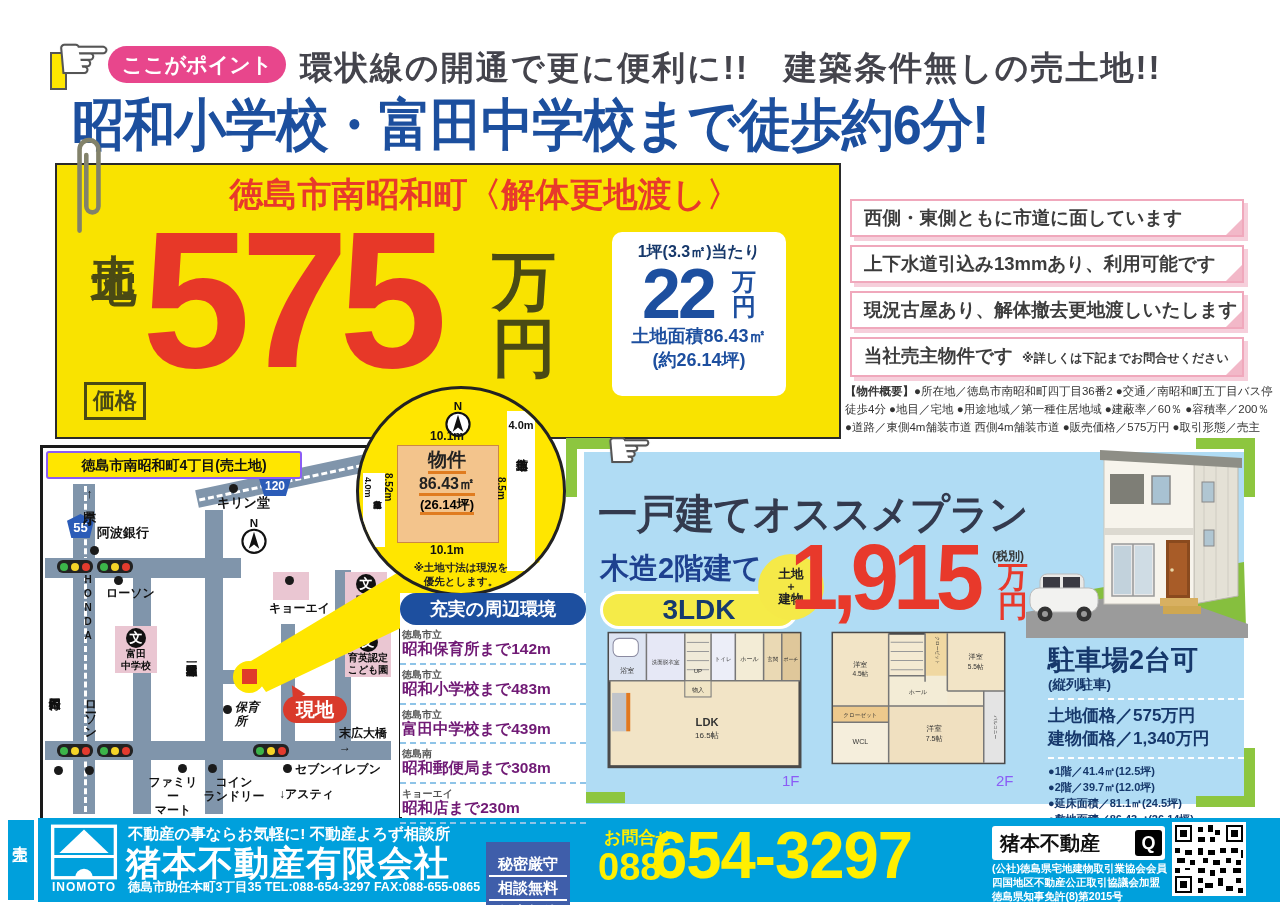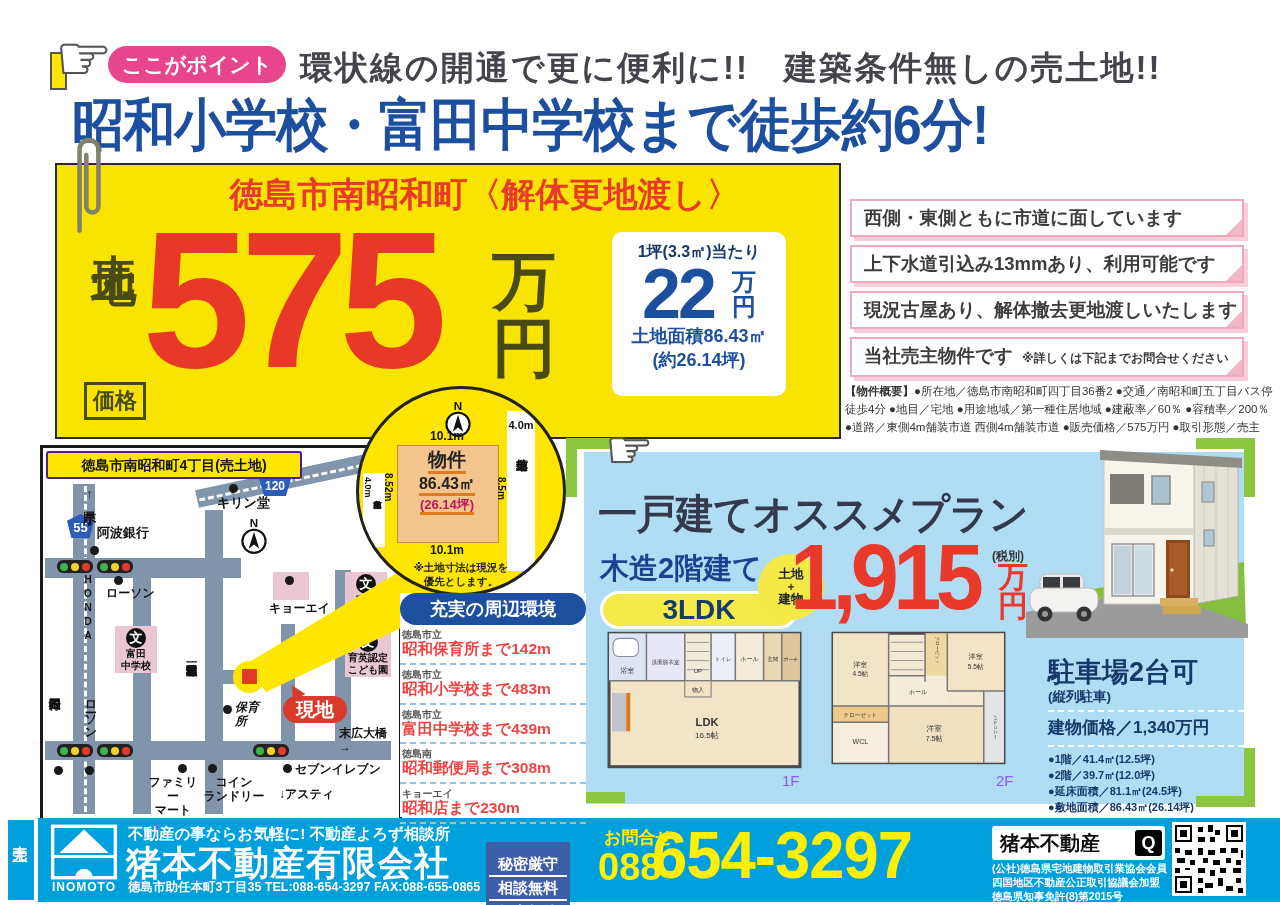--- a/index.html
+++ b/index.html
@@ -30,21 +30,21 @@
   .blue{color:#1d4f9f;}
   
   .feat{background:#fff;border:2px solid #f0a8bc;box-shadow:4px 4px 0 #f6cfdb;
         font-size:18.5px;font-weight:800;color:#3c3c3c;line-height:34px;padding:0 12px;
         white-space:nowrap;}
   .feat .tri{position:absolute;right:0;bottom:0;width:0;height:0;
         border-left:16px solid transparent;border-bottom:16px solid #f2b8c8;}
   .ovw{font-size:11.5px;line-height:1.55;color:#333;}
   
   .map-panel{background:#fff;border:3px solid #1a1a1a;}
-  .map-tab{background:#ffe600;border:2px solid #4c1d95;font-size:14px;font-weight:800;
+  .map-tab{background:#ffe600;border:2px solid #8b5cf6;font-size:14px;font-weight:800;
         color:#111;line-height:24px;text-align:center;border-radius:3px;}
   .road{background:#8095ab;position:absolute;}
   .dashv{position:absolute;left:50%;top:2px;bottom:2px;width:0;border-left:3px dashed #fff;}
   .dashh{position:absolute;top:50%;left:2px;right:2px;height:0;border-top:3px dashed #fff;}
   .mlabel{position:absolute;font-size:12px;font-weight:700;color:#111;line-height:1.15;}
   .dot{position:absolute;width:9px;height:9px;border-radius:50%;background:#1a1a1a;}
   .shield{position:absolute;background:#2b5cb8;color:#fff;font-weight:800;text-align:center;
         clip-path:polygon(50% 0,100% 28%,84% 100%,16% 100%,0 28%);}
   .tlight{position:absolute;width:32px;height:13px;background:#222;border-radius:6px;
         display:flex;align-items:center;justify-content:space-around;padding:0 2px;}
@@ -62,21 +62,21 @@
   
   .circle{background:#ffe600;border:3px solid #222;border-radius:50%;overflow:hidden;z-index:4;}
   .tanrect{position:absolute;background:#f3c48c;border:1px solid #cc8844;}
   .uline{border-bottom:3px solid #e07c20;display:inline-block;line-height:1.1;}
   
   .sur-panel{background:#fff;z-index:5;}
   .sur-pill{background:#1d4f9f;color:#fff;font-weight:800;font-size:18px;border-radius:17px;
         line-height:32px;text-align:center;}
   .sur-item{border-bottom:2px dashed #8fc4e8;padding:4px 2px 5px 2px;}
   .sur-pre{font-size:10px;color:#555;font-weight:600;line-height:1.1;}
-  .sur-nm{font-size:15.5px;color:#ef4444;font-weight:800;line-height:1.15;}
+  .sur-nm{font-size:15.5px;color:#701a75;font-weight:800;line-height:1.15;}
   
   .plan-panel{background:#b0dcf4;}
   .bkt{position:absolute;width:48px;height:48px;}
   .bkt-tl{border-left:11px solid #8dc63f;border-top:11px solid #8dc63f;}
   .bkt-tr{border-right:11px solid #8dc63f;border-top:11px solid #8dc63f;}
   .bkt-bl{border-left:11px solid #8dc63f;border-bottom:11px solid #8dc63f;}
   .bkt-br{border-right:11px solid #8dc63f;border-bottom:11px solid #8dc63f;}
   .plan-title{font-size:41px;font-weight:900;color:#333a4e;white-space:nowrap;
         transform:scaleX(.96);transform-origin:left;letter-spacing:-1px;}
   .mokuzo{font-size:29px;font-weight:800;color:#1e418f;white-space:nowrap;}
@@ -283,21 +283,21 @@
     <div class="ab vert" style="left:154px;top:60px;font-size:12px;font-weight:700;color:#111;">徳島市道</div>
     <div class="ab" style="left:4px;top:84px;width:22px;height:74px;background:#fff;"></div>
     <div class="ab vside" style="left:4px;top:88px;font-size:9px;font-weight:800;color:#111;">4.0m</div>
     <div class="ab vert" style="left:13px;top:104px;font-size:8.5px;font-weight:700;color:#111;">徳島市道</div>
     <div class="tanrect" style="left:38px;top:56px;width:100px;height:96px;"></div>
     <div class="ab ctr" style="left:38px;top:40px;width:100px;font-size:12px;font-weight:800;color:#111;">10.1m</div>
     <div class="ab ctr" style="left:38px;top:60px;width:100px;font-size:19px;font-weight:900;color:#222;">
       <span class="uline">物件</span></div>
     <div class="ab ctr" style="left:38px;top:86px;width:100px;font-size:16px;font-weight:800;color:#222;">
       <span class="uline">86.43㎡</span></div>
-    <div class="ab ctr" style="left:38px;top:108px;width:100px;font-size:13px;font-weight:700;color:#be185d;">
+    <div class="ab ctr" style="left:38px;top:108px;width:100px;font-size:13px;font-weight:700;color:#000000;">
       <span class="uline">(26.14坪)</span></div>
     <div class="ab ctr" style="left:38px;top:154px;width:100px;font-size:12px;font-weight:800;color:#111;">10.1m</div>
     <div class="ab vside" style="left:24px;top:84px;font-size:10px;font-weight:800;color:#111;">8.52m</div>
     <div class="ab vside" style="left:137px;top:88px;font-size:10px;font-weight:800;color:#111;">8.5m</div>
     <div class="ab ctr pre" style="left:40px;top:172px;width:124px;font-size:10.5px;font-weight:700;color:#222;line-height:1.3;">※土地寸法は現況を
 優先とします。</div>
   </div>
 
   <div class="ab sur-panel" style="left:400px;top:593px;width:186px;height:224px;">
     <div class="sur-pill">充実の周辺環境</div>
@@ -451,24 +451,25 @@
     <text x="105" y="20" text-anchor="middle" font-size="4.6" fill="#333" transform="rotate(90 105 20)">クローゼット</text>
     <text x="144" y="28" text-anchor="middle" font-size="7" fill="#333">洋室</text>
     <text x="144" y="38" text-anchor="middle" font-size="6.5" fill="#333">5.5帖</text>
     <text x="87" y="63" text-anchor="middle" font-size="6" fill="#333">ホール</text>
     <text x="103" y="100" text-anchor="middle" font-size="7.5" fill="#333">洋室</text>
     <text x="103" y="110" text-anchor="middle" font-size="7" fill="#333">7.5帖</text>
     <text x="162" y="96" text-anchor="middle" font-size="4.6" fill="#333" transform="rotate(90 162 96)">バルコニー</text>
   </svg>
   <div class="ab flabel" style="left:996px;top:772px;">2F</div>
 
-  <div class="ab park" style="left:1048px;top:646px;width:196px;margin-top:12px;">
+  <div class="ab park" style="left:1048px;top:646px;width:196px;">
     <div class="park-title">駐車場2台可</div>
     <div class="park-sub">(縦列駐車)</div>
     <div class="park-price">
+      <div>土地価格／575万円</div>
       <div>建物価格／1,340万円</div>
     </div>
     <div class="park-det">
       <div>●1階／41.4㎡(12.5坪)</div>
       <div>●2階／39.7㎡(12.0坪)</div>
       <div>●延床面積／81.1㎡(24.5坪)</div>
       <div>●敷地面積／86.43㎡(26.14坪)</div>
     </div>
   </div>
 

